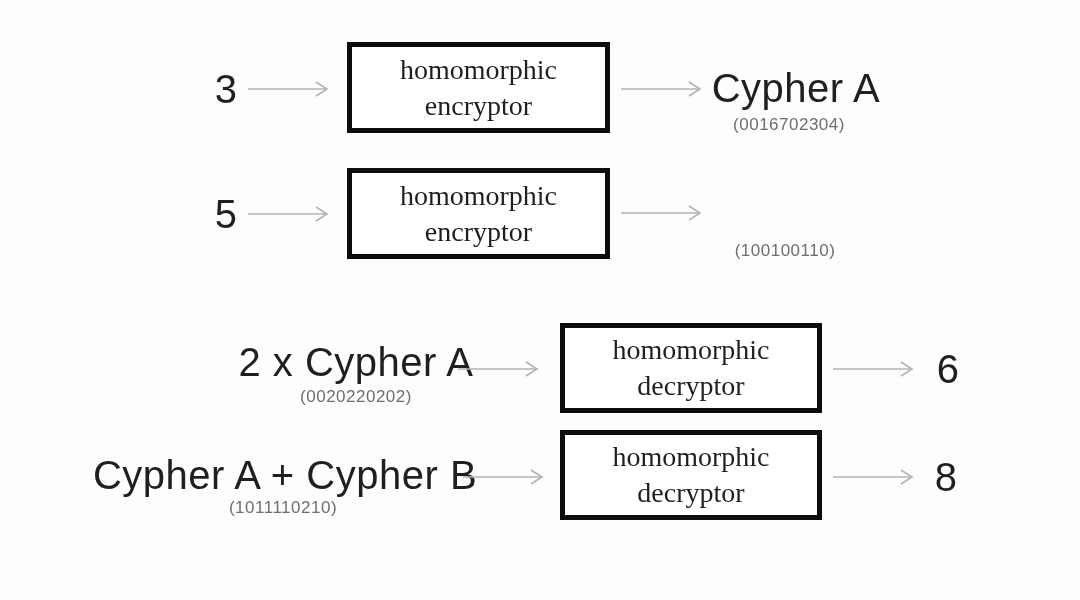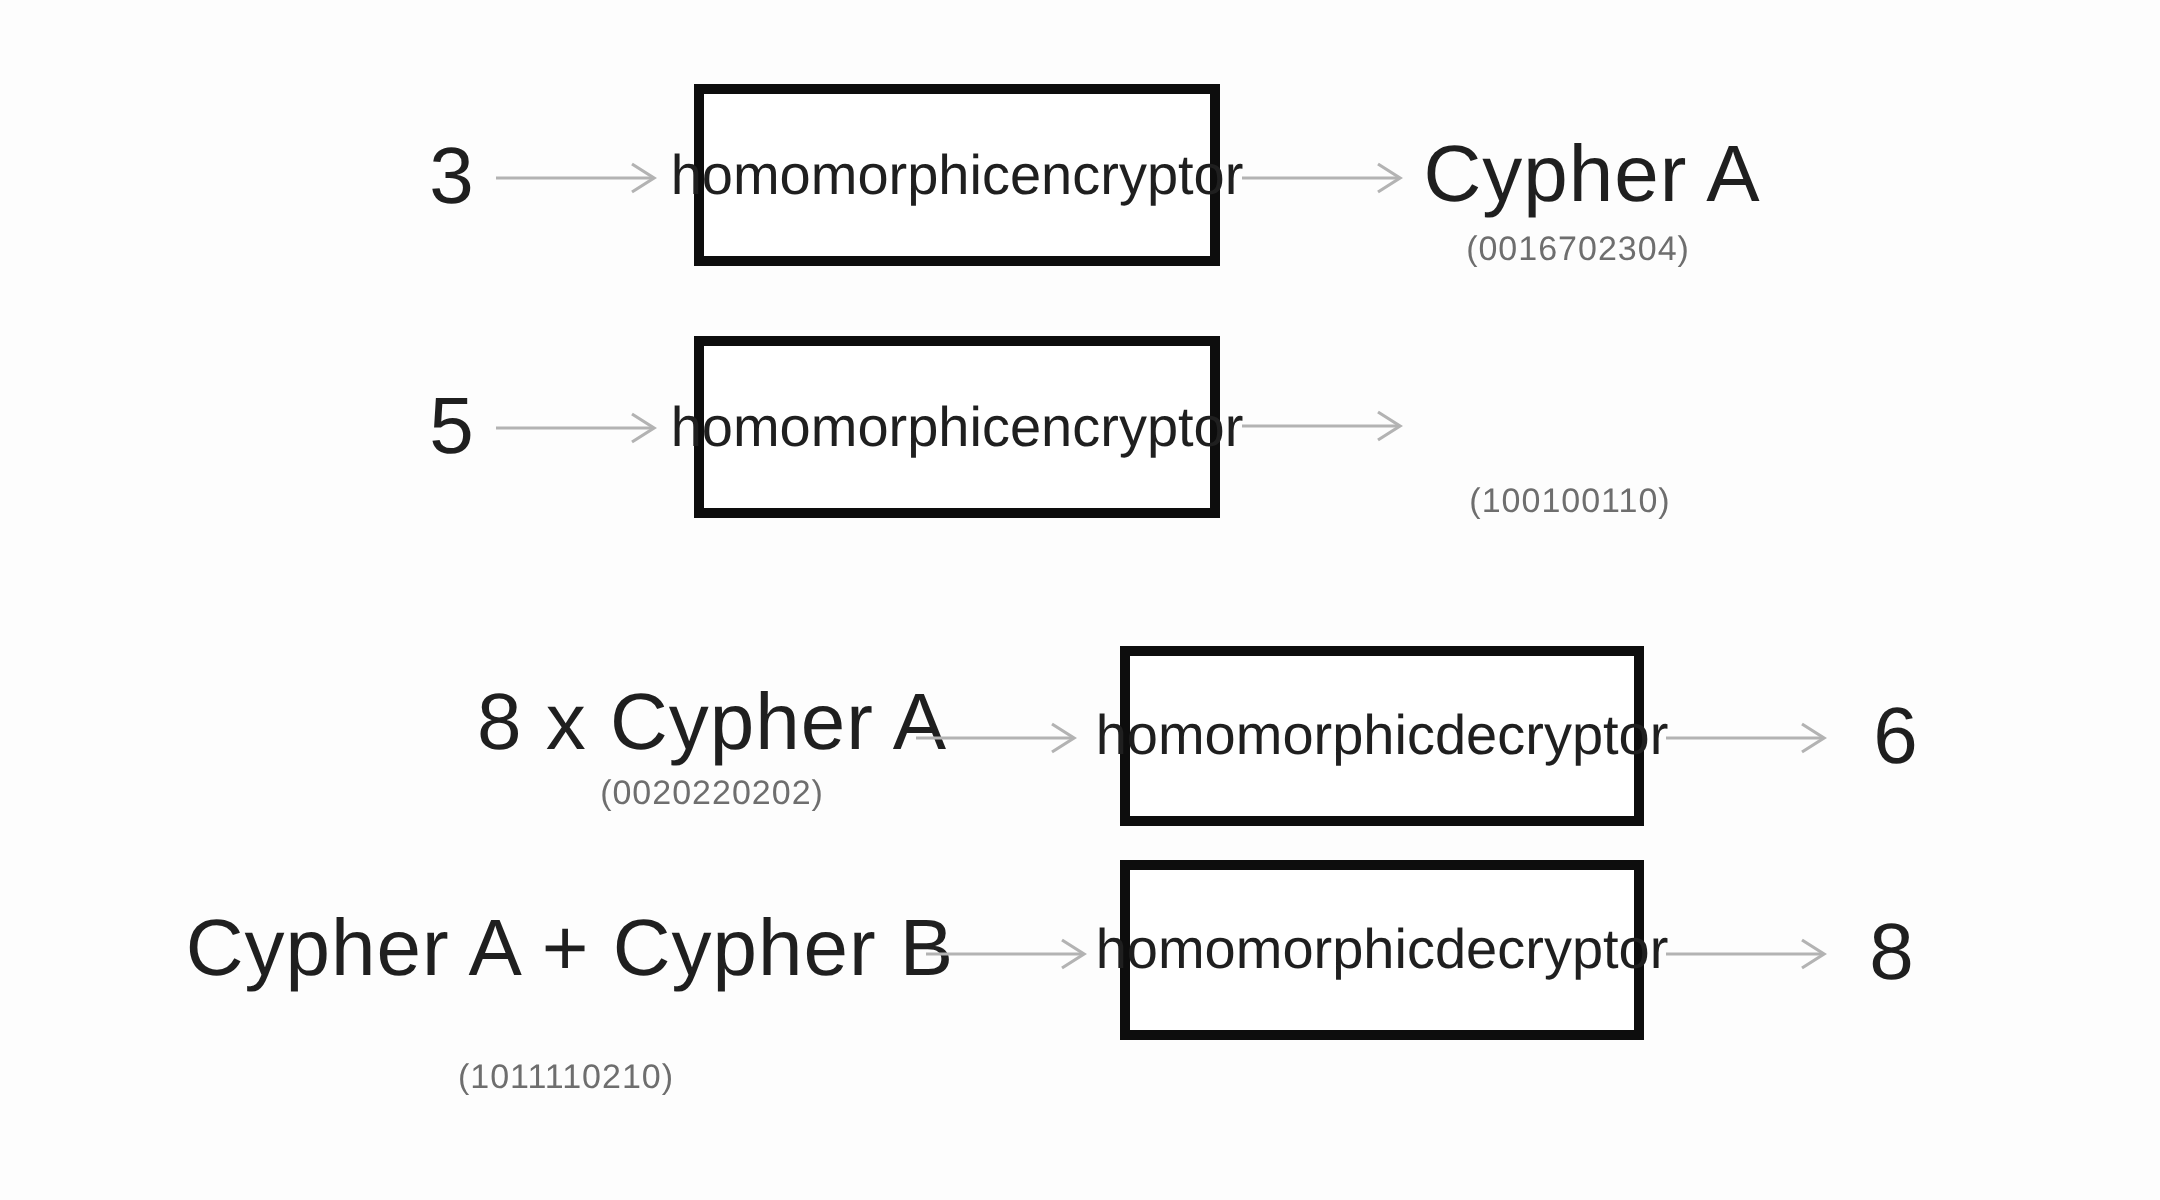--- a/index.html
+++ b/index.html
@@ -30,27 +30,28 @@
     white-space: nowrap;
     color: #6e6e6e;
     letter-spacing: 0.5px;
   }
   .box {
     position: absolute;
     box-sizing: border-box;
     border: 5px solid #0d0d0d;
     background: #ffffff;
     display: flex;
-    flex-direction: row;
+    flex-direction: column;
     align-items: center;
     justify-content: center;
     text-align: center;
     font-size: 28px;
     line-height: 1.28;
     color: #1f1f1f;
+    font-family: Liberation Serif, serif;
   }
   .arrow {
     position: absolute;
   }
   .arrow line, .arrow polyline {
     stroke: #b3b3b3;
     stroke-width: 1.6;
     fill: none;
   }
 </style>
@@ -93,21 +94,21 @@
   </div>
 
   <svg class="arrow" style="left:620px; top:200px;" width="86" height="26" viewBox="0 0 86 26">
     <line x1="1" y1="13" x2="79" y2="13"></line>
     <polyline points="69,6 80,13 69,20"></polyline>
   </svg>
 
 
   <div class="code" style="left:785px; top:251px;">(100100110)</div>
 
-  <div class="lbl" style="left:356px; top:362px;">8 x Cypher A</div>
+  <div class="lbl" style="left:356px; top:362px;">2 x Cypher A</div>
 
   <div class="code" style="left:356px; top:397px;">(0020220202)</div>
 
   <svg class="arrow" style="left:457px; top:356px;" width="86" height="26" viewBox="0 0 86 26">
     <line x1="1" y1="13" x2="79" y2="13"></line>
     <polyline points="69,6 80,13 69,20"></polyline>
   </svg>
 
   <div class="box" style="left:560px; top:323px; width:262px; height:90px;">
     <span>homomorphic</span>
@@ -116,21 +117,21 @@
 
   <svg class="arrow" style="left:832px; top:356px;" width="86" height="26" viewBox="0 0 86 26">
     <line x1="1" y1="13" x2="79" y2="13"></line>
     <polyline points="69,6 80,13 69,20"></polyline>
   </svg>
 
   <div class="lbl" style="left:948px; top:369px;">6</div>
 
   <div class="lbl" style="left:285px; top:475px;">Cypher A + Cypher B</div>
 
-  <div class="code" style="left:283px; top:508px;margin-top:31px;">(1011110210)</div>
+  <div class="code" style="left:283px; top:508px;">(1011110210)</div>
 
   <svg class="arrow" style="left:462px; top:464px;" width="86" height="26" viewBox="0 0 86 26">
     <line x1="1" y1="13" x2="79" y2="13"></line>
     <polyline points="69,6 80,13 69,20"></polyline>
   </svg>
 
   <div class="box" style="left:560px; top:430px; width:262px; height:90px;">
     <span>homomorphic</span>
     <span>decryptor</span>
   </div>

